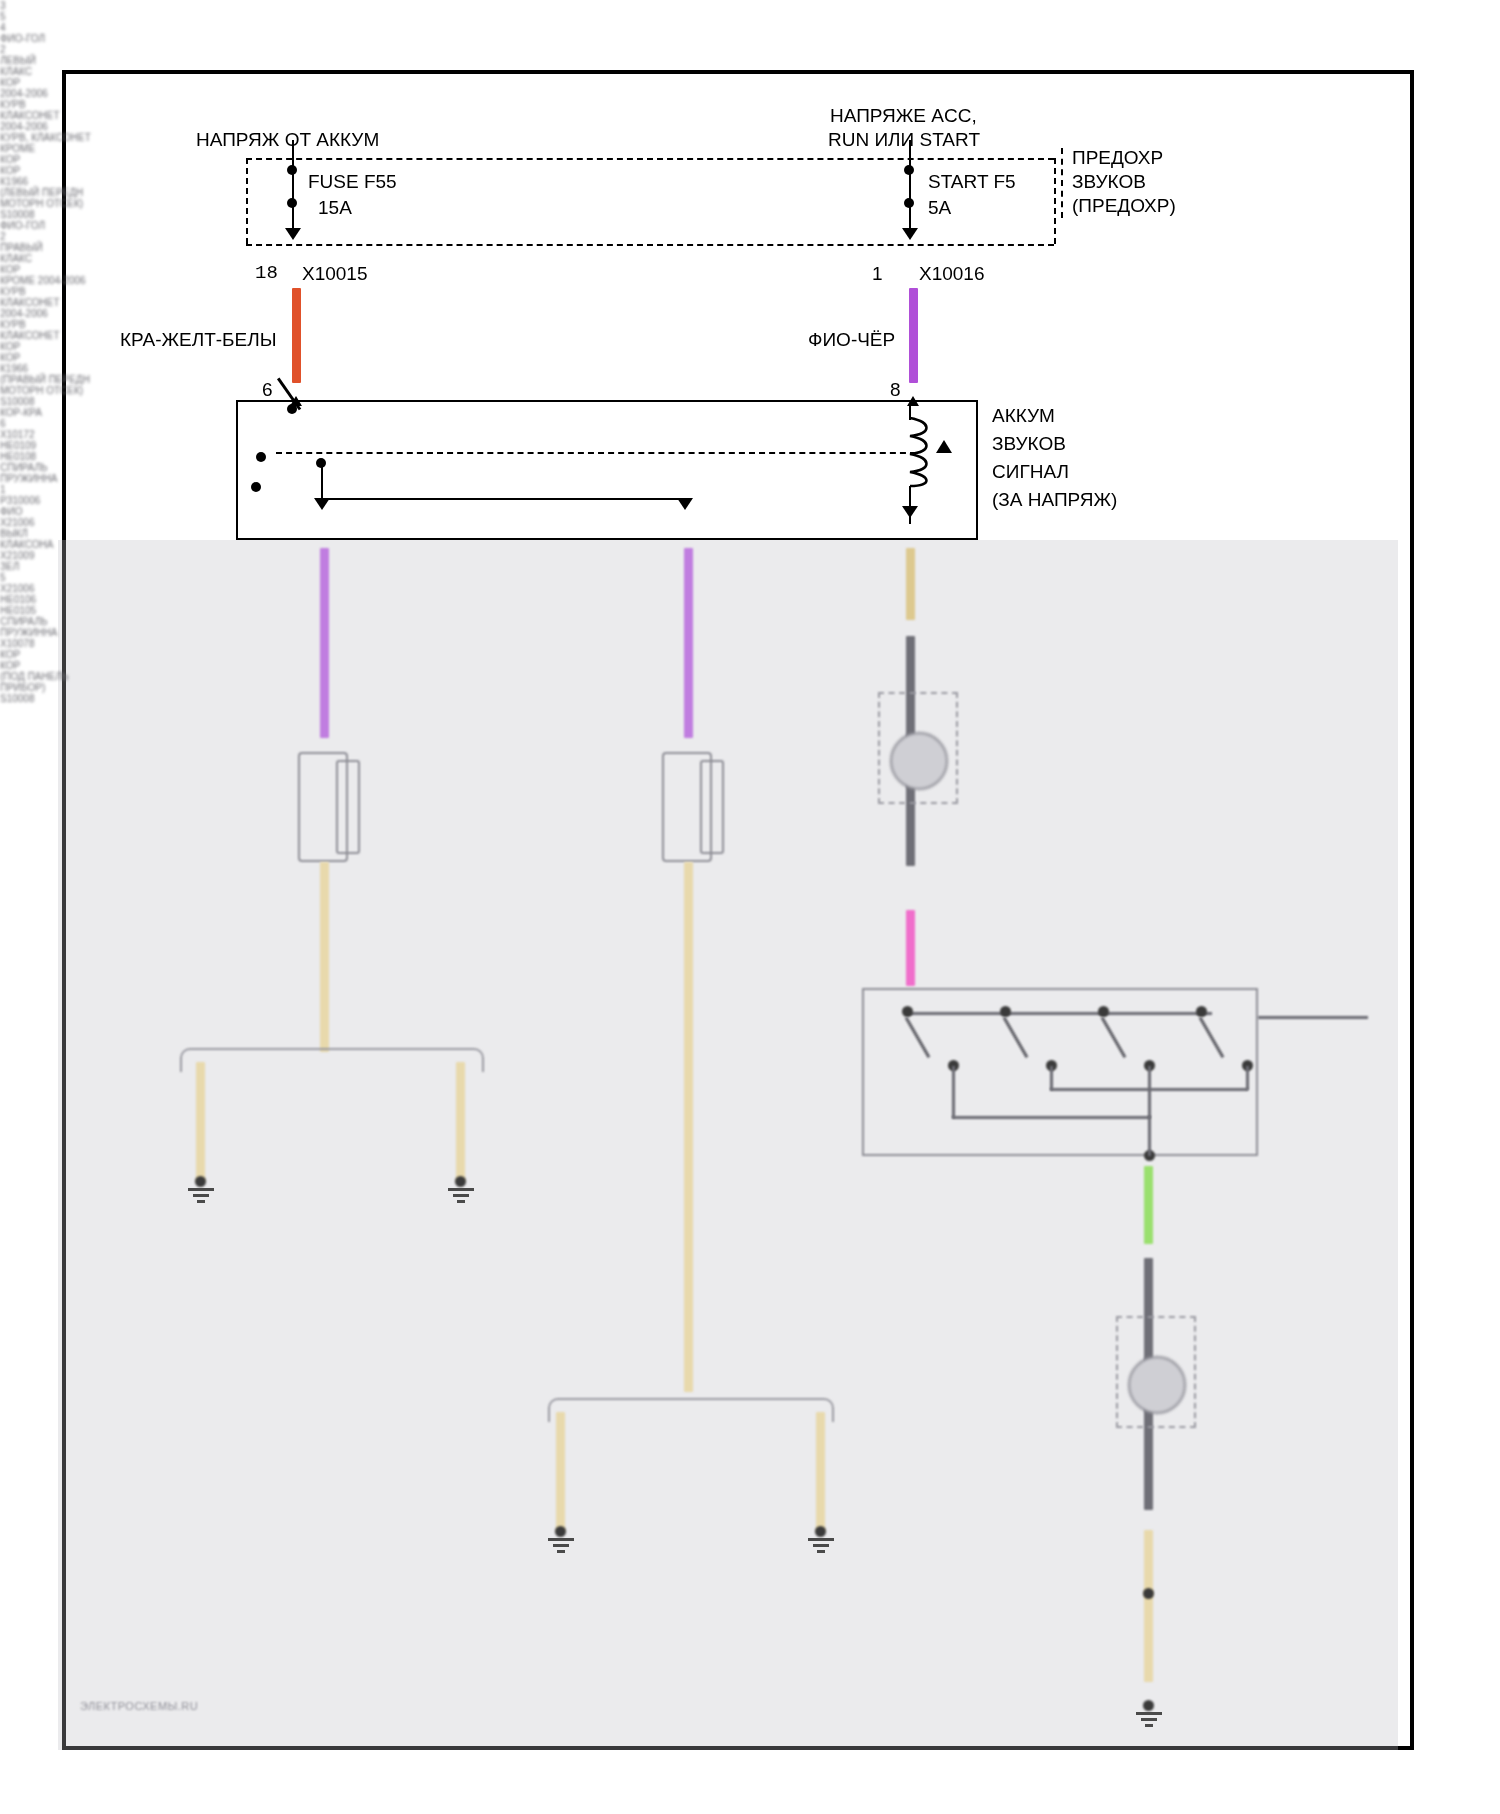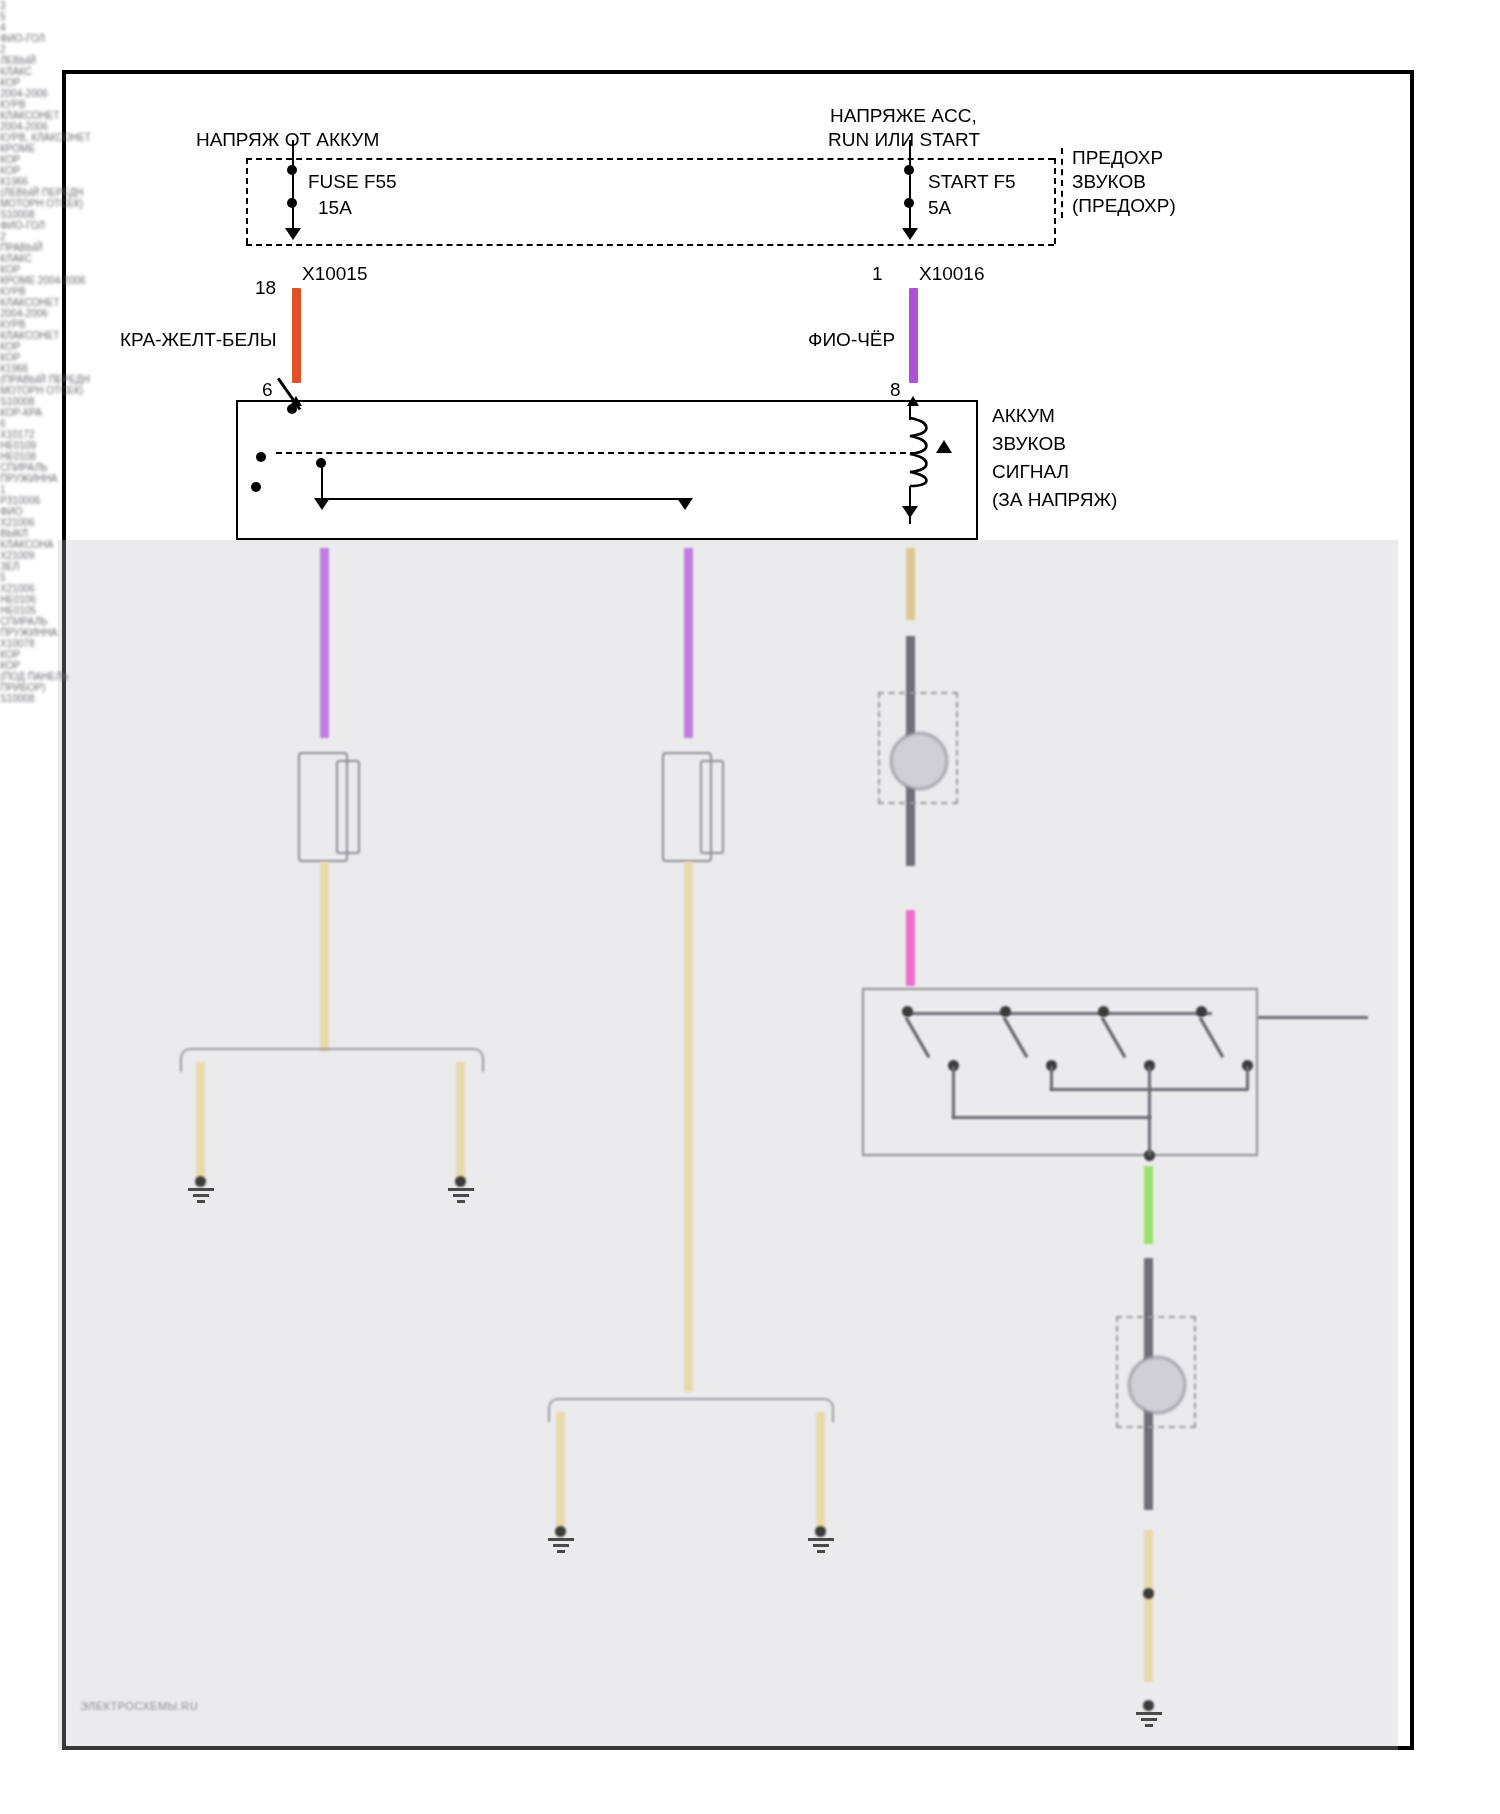--- a/index.html
+++ b/index.html
@@ -78,21 +78,21 @@
   <div class="lbl" style="left:1072px;top:194px;">(ПРЕДОХР)</div>
 
   <div class="vline" style="left:292px;top:140px;height:30px;"></div>
   <div class="dot" style="left:287px;top:165px;"></div>
   <div class="vline" style="left:292px;top:170px;height:36px;"></div>
   <div class="dot" style="left:287px;top:198px;"></div>
   <div class="vline" style="left:292px;top:203px;height:30px;"></div>
   <div class="arrow-dn" style="left:285px;top:228px;"></div>
   <div class="lbl" style="left:308px;top:170px;">FUSE F55</div>
   <div class="lbl" style="left:318px;top:196px;">15A</div>
-  <div class="lbl" style="left:255px;top:276px;">18</div>
+  <div class="lbl" style="left:255px;top:262px;font-family:Liberation Mono, monospace;">18</div>
   <div class="lbl" style="left:302px;top:262px;">X10015</div>
 
   <div class="vline" style="left:909px;top:140px;height:30px;"></div>
   <div class="dot" style="left:904px;top:165px;"></div>
   <div class="vline" style="left:909px;top:170px;height:36px;"></div>
   <div class="dot" style="left:904px;top:198px;"></div>
   <div class="vline" style="left:909px;top:203px;height:30px;"></div>
   <div class="arrow-dn" style="left:902px;top:228px;"></div>
   <div class="lbl" style="left:928px;top:170px;">START F5</div>
   <div class="lbl" style="left:928px;top:196px;">5A</div>

